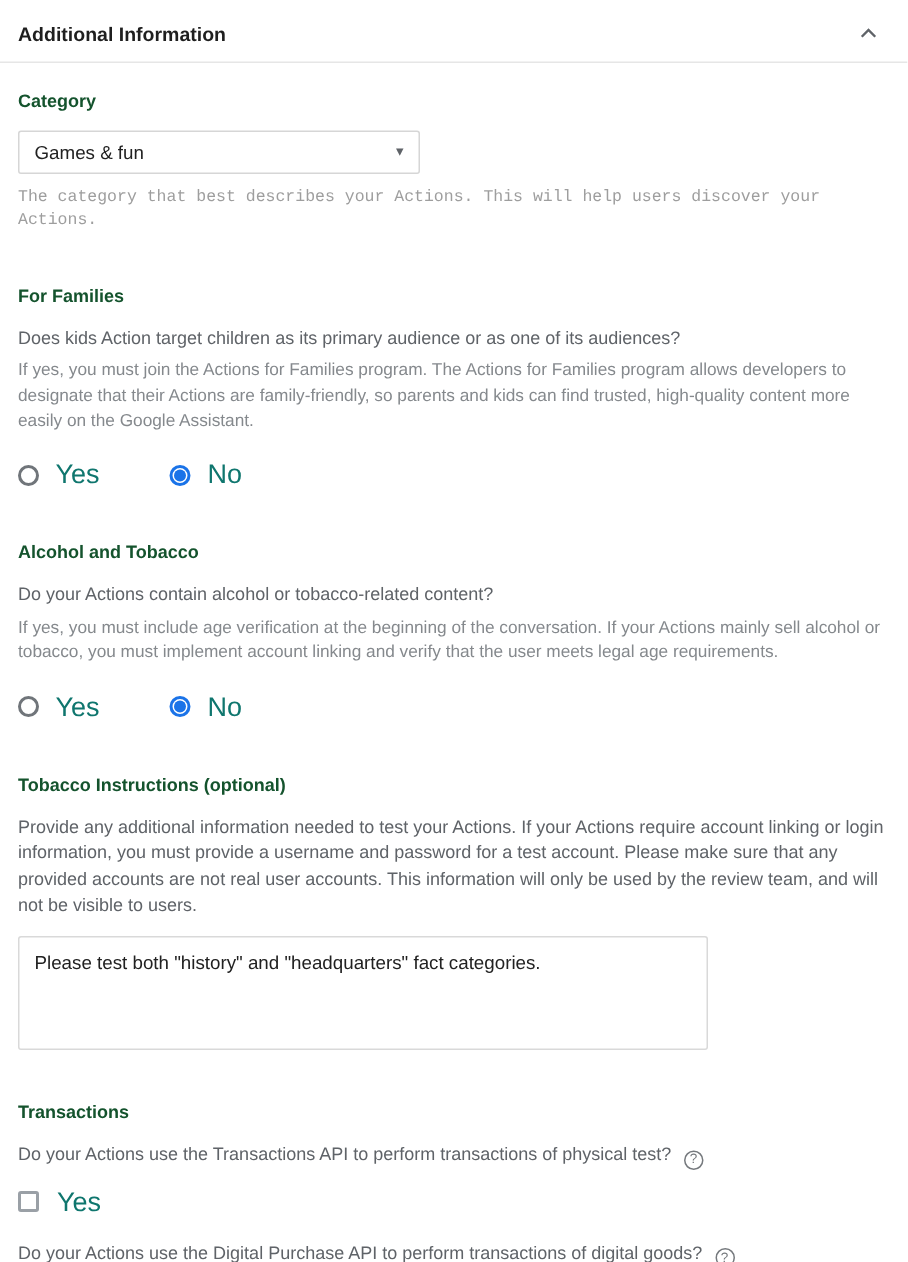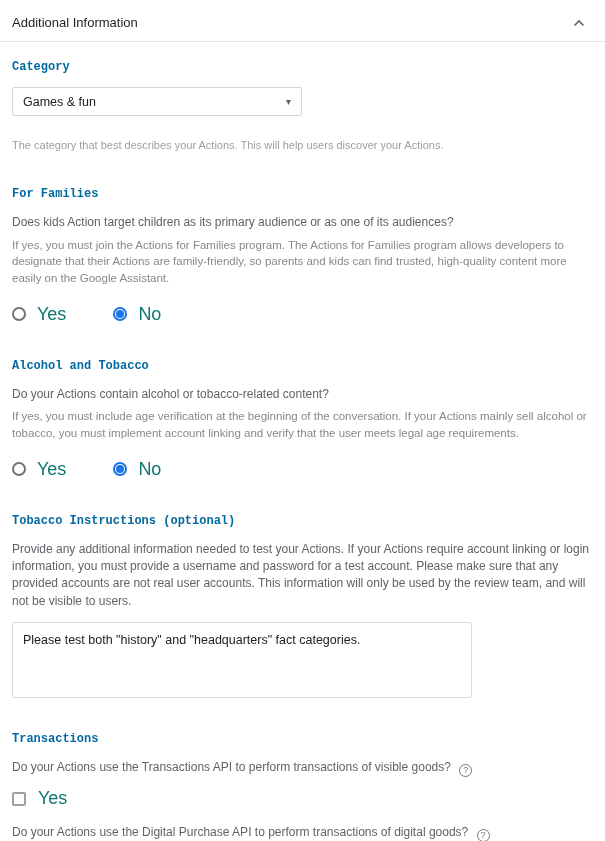--- a/index.html
+++ b/index.html
@@ -12,62 +12,62 @@
   }
   .panel-header {
     display: flex;
     align-items: center;
     justify-content: space-between;
     padding: 14px 18px 11px 12px;
     border-bottom: 1px solid #e6e6e6;
   }
   .panel-title {
     font-size: 13px;
-    font-weight: normal;
+    font-weight: bold;
     color: #1f1f1f;
   }
   .chevron-btn {
     width: 16px; height: 16px;
     display: flex; align-items: center; justify-content: center;
     cursor: pointer;
   }
   .panel-body { padding: 18px 12px 20px 12px; }
 
   .section-heading {
     font-size: 12px;
     font-weight: bold;
-    color: #0369a1;
-    font-family: Liberation Mono, monospace;
+    color: #14532d;
   }
   .mt-section { margin-top: 34px; }
   .question {
     margin-top: 13px;
     font-size: 12px;
     color: #5f6368;
     line-height: 1.45;
     max-width: 588px;
   }
   .helper {
     margin-top: 5px;
     font-size: 11.5px;
     color: #85898d;
     line-height: 1.45;
     max-width: 588px;
   }
   .helper-sm {
-    margin-top: 22px;
+    margin-top: 9px;
     font-size: 11px;
     color: #9e9e9e;
     line-height: 1.4;
+    font-family: Liberation Mono, monospace;
   }
 
   
   .select {
     margin-top: 13px;
-    width: 290px;
+    width: 268px;
     height: 29px;
     border: 1px solid #d6d6d6;
     border-radius: 2px;
     display: flex;
     align-items: center;
     justify-content: space-between;
     padding: 0 10px 0 10px;
     cursor: pointer;
     background: #fff;
   }
@@ -203,21 +203,21 @@
         <span class="radio-label">No</span>
       </label>
     </div>
 
     <div class="section-heading mt-section">Tobacco Instructions (optional)</div>
     <p class="question">Provide any additional information needed to test your Actions. If your Actions require account linking or login information, you must provide a username and password for a test account. Please make sure that any provided accounts are not real user accounts. This information will only be used by the review team, and will not be visible to users.</p>
     <textarea class="test-textarea" style="">Please test both "history" and "headquarters" fact categories.</textarea>
 
     <div class="section-heading mt-section">Transactions</div>
     <p class="question">
-      <span>Do your Actions use the Transactions API to perform transactions of visible goods?</span>
+      <span>Do your Actions use the Transactions API to perform transactions of physical test?</span>
       <span class="help-icon">?</span>
     </p>
     <div class="check-row">
       <label class="checkbox">
         <span class="checkbox-box"></span>
         <span class="checkbox-label">Yes</span>
       </label>
     </div>
 
     <p class="question q-gap">

